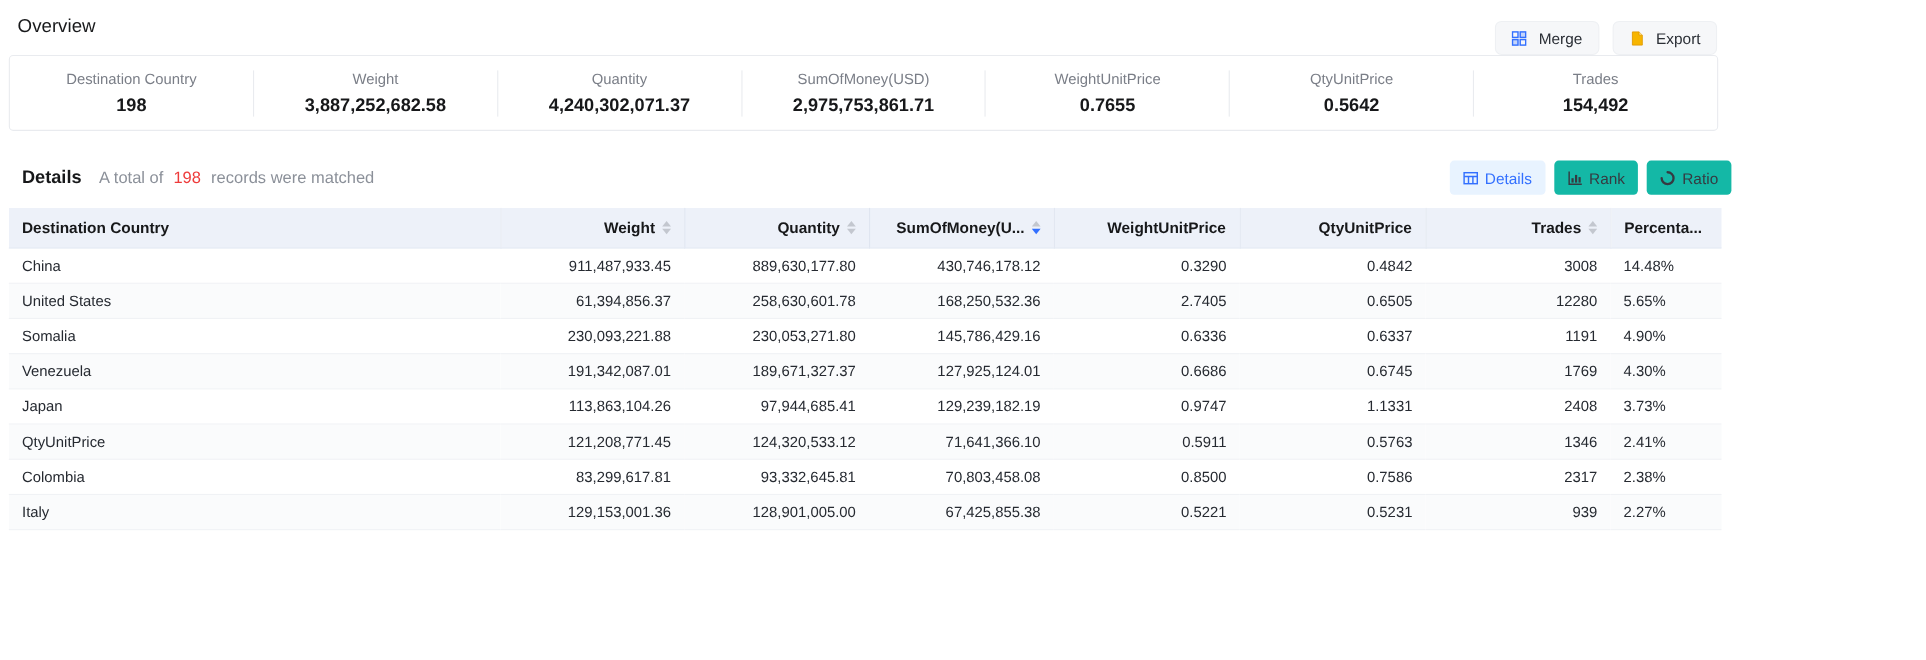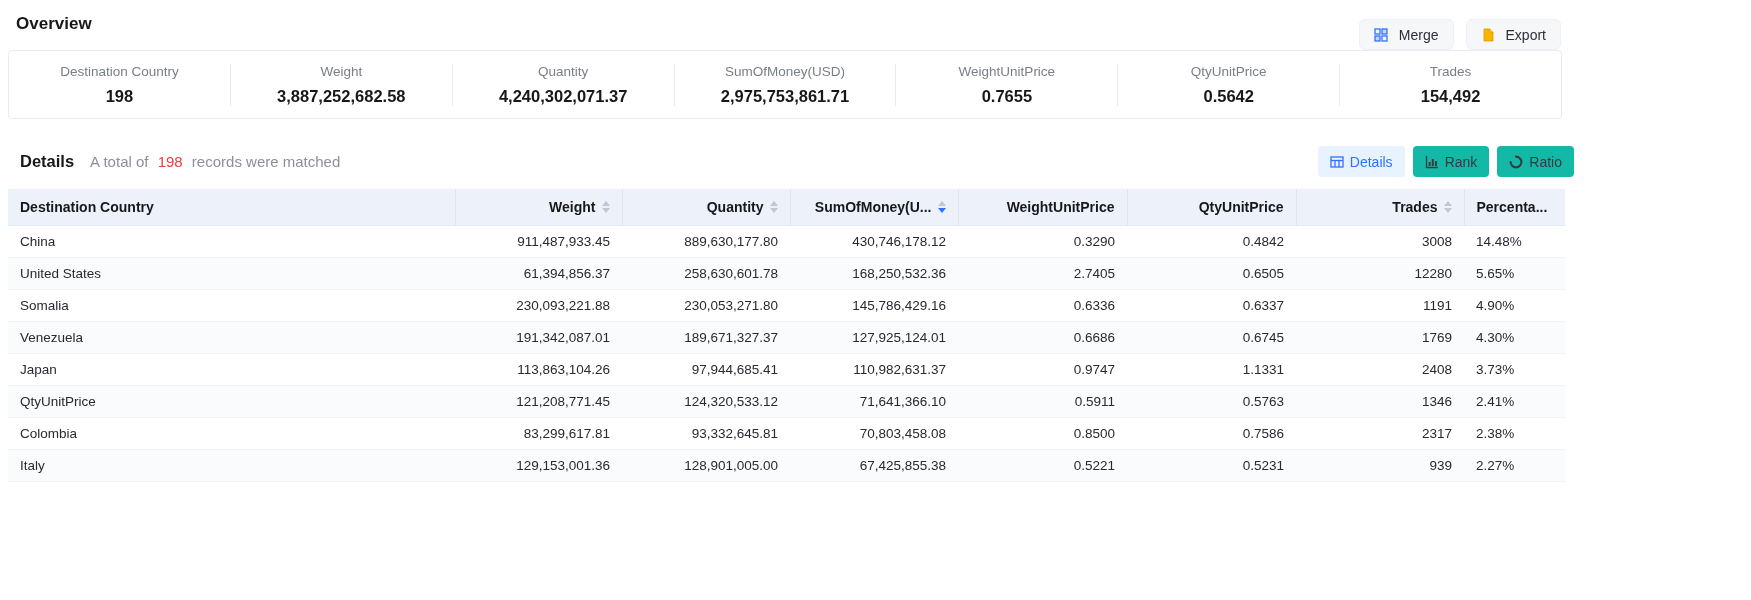--- a/index.html
+++ b/index.html
@@ -9,21 +9,21 @@
     font-family: "Liberation Sans", sans-serif;
     color: #1f2329;
   }
   .content { width: 1565px; }
 
   
   .topbar {
     display: flex; justify-content: space-between; align-items: center;
     padding: 9px 4px 9px 16px; height: 48px;
   }
-  .page-title { font-size: 17px; font-weight: 700; color: #17181a; }
+  .page-title { font-size: 17px; font-weight: 400; color: #17181a; }
   .topbar-actions { display: flex; gap: 12px; }
   .btn {
     display: inline-flex; align-items: center; gap: 11px;
     background: #f6f7f9; border: 1px solid #eef0f3; border-radius: 6px;
     padding: 6px 14px; font-size: 14px; color: #2b2f36; cursor: pointer;
     font-family: inherit; height: 31px; margin-top: 21px;
   }
   .btn .icon, .tab .icon { display: inline-flex; align-items: center; }
 
   
@@ -275,21 +275,21 @@
           <td class="align-right">127,925,124.01</td>
           <td class="align-right">0.6686</td>
           <td class="align-right">0.6745</td>
           <td class="align-right">1769</td>
           <td class="align-left">4.30%</td>
         </tr>
         <tr>
           <td class="align-left">Japan</td>
           <td class="align-right">113,863,104.26</td>
           <td class="align-right">97,944,685.41</td>
-          <td class="align-right">110,982,631.37</td>
+          <td class="align-right">129,239,182.19</td>
           <td class="align-right">0.9747</td>
           <td class="align-right">1.1331</td>
           <td class="align-right">2408</td>
           <td class="align-left">3.73%</td>
         </tr>
         <tr>
           <td class="align-left">QtyUnitPrice</td>
           <td class="align-right">121,208,771.45</td>
           <td class="align-right">124,320,533.12</td>
           <td class="align-right">71,641,366.10</td>

